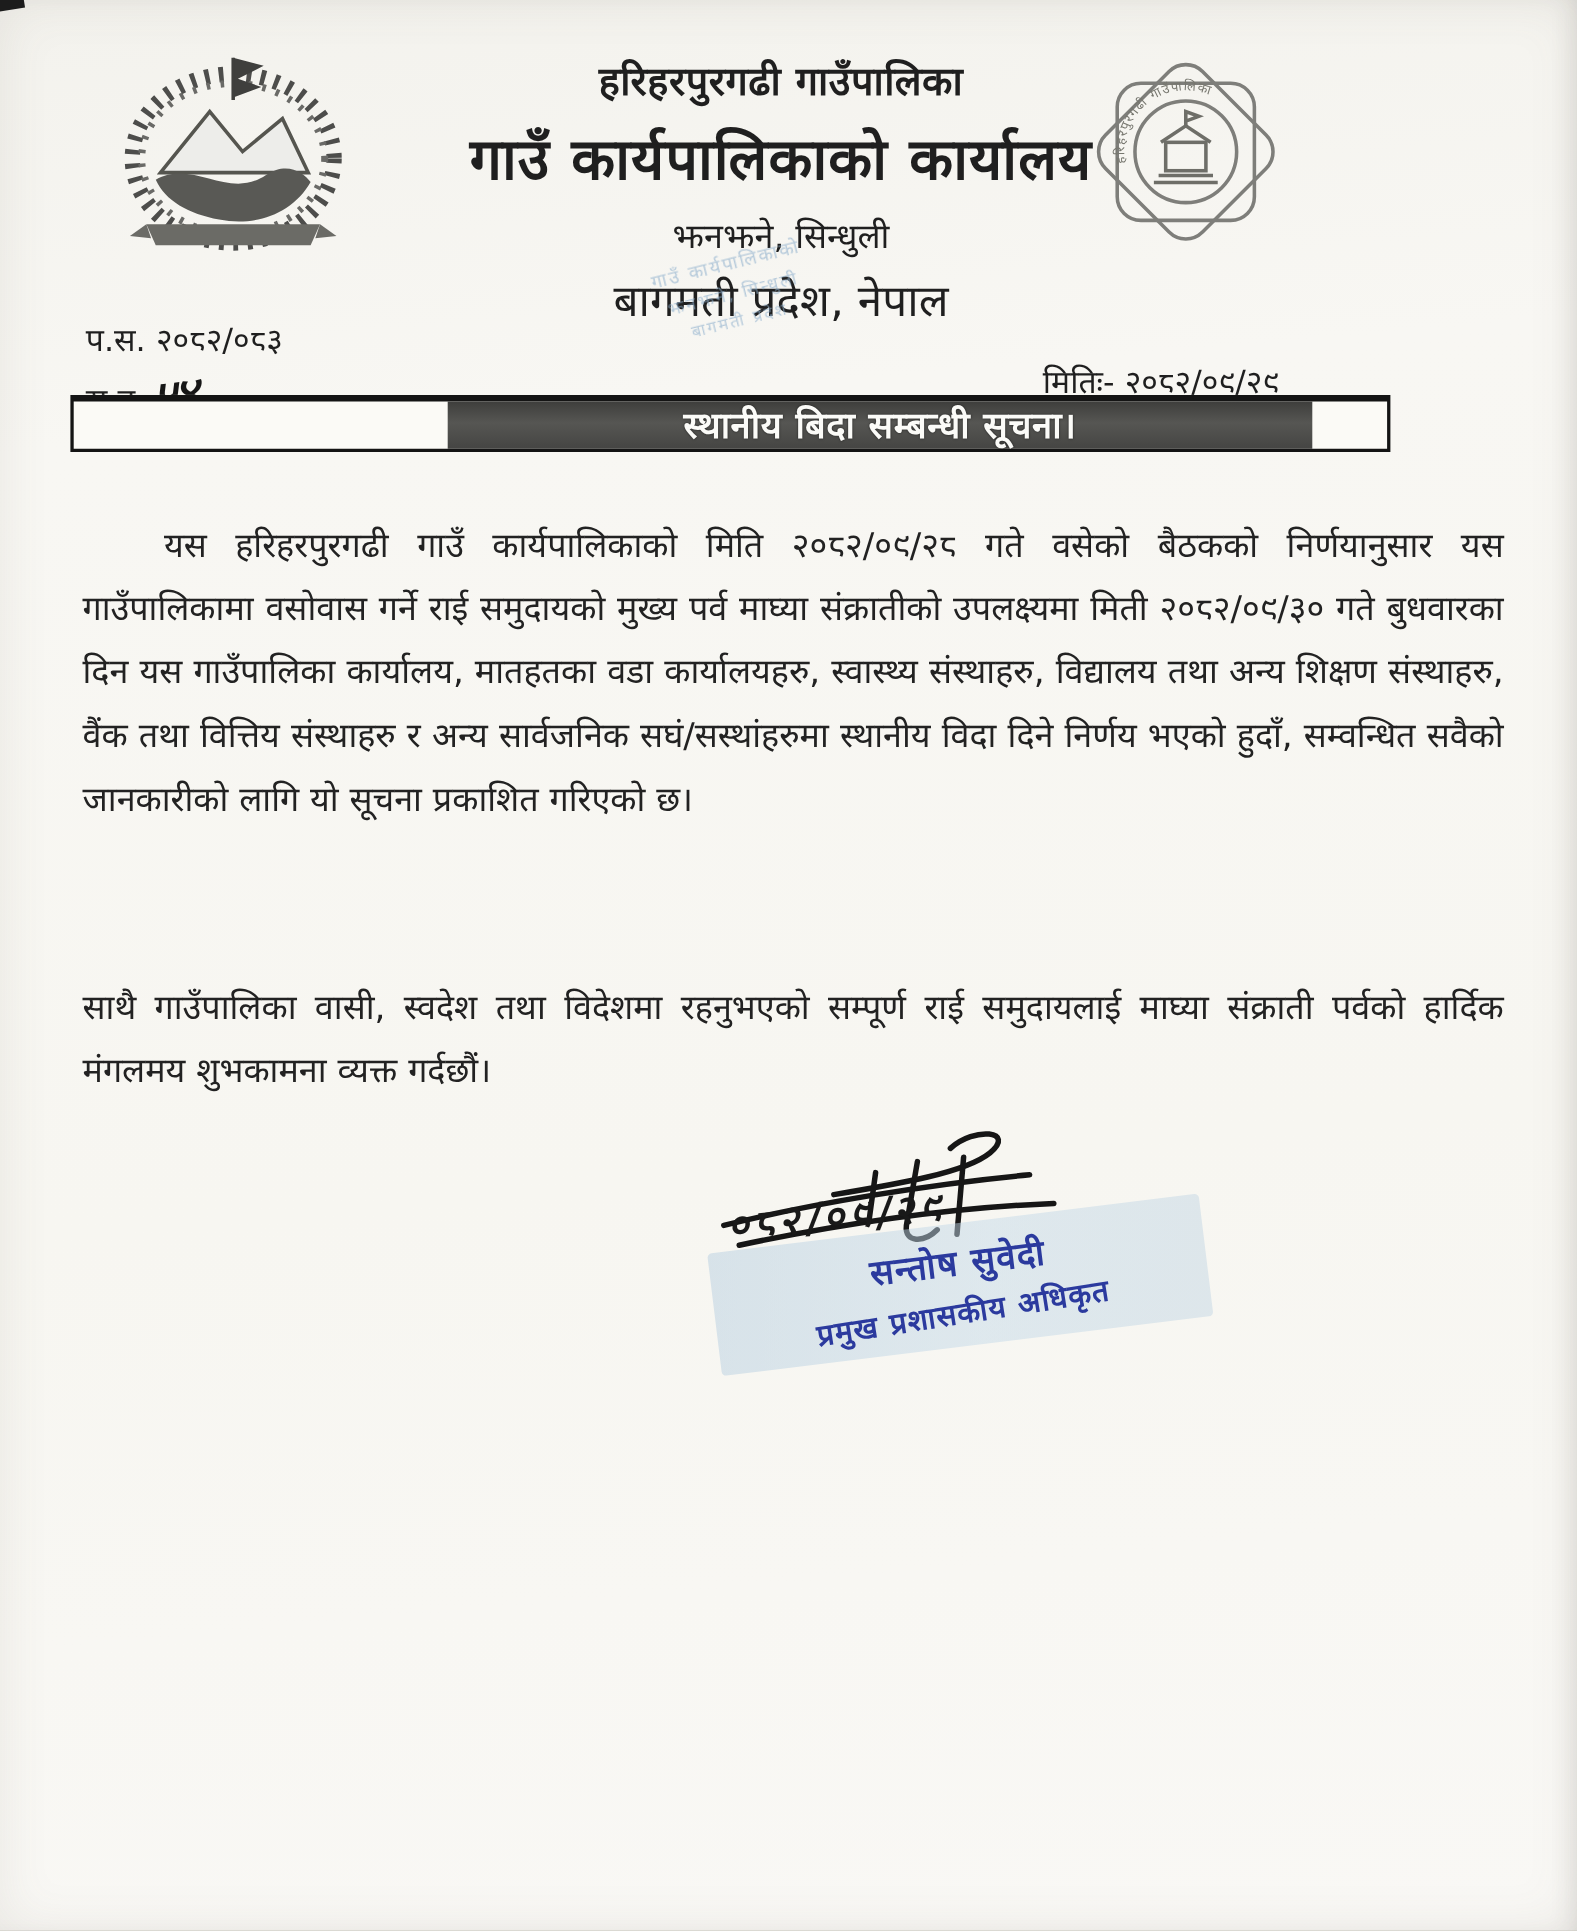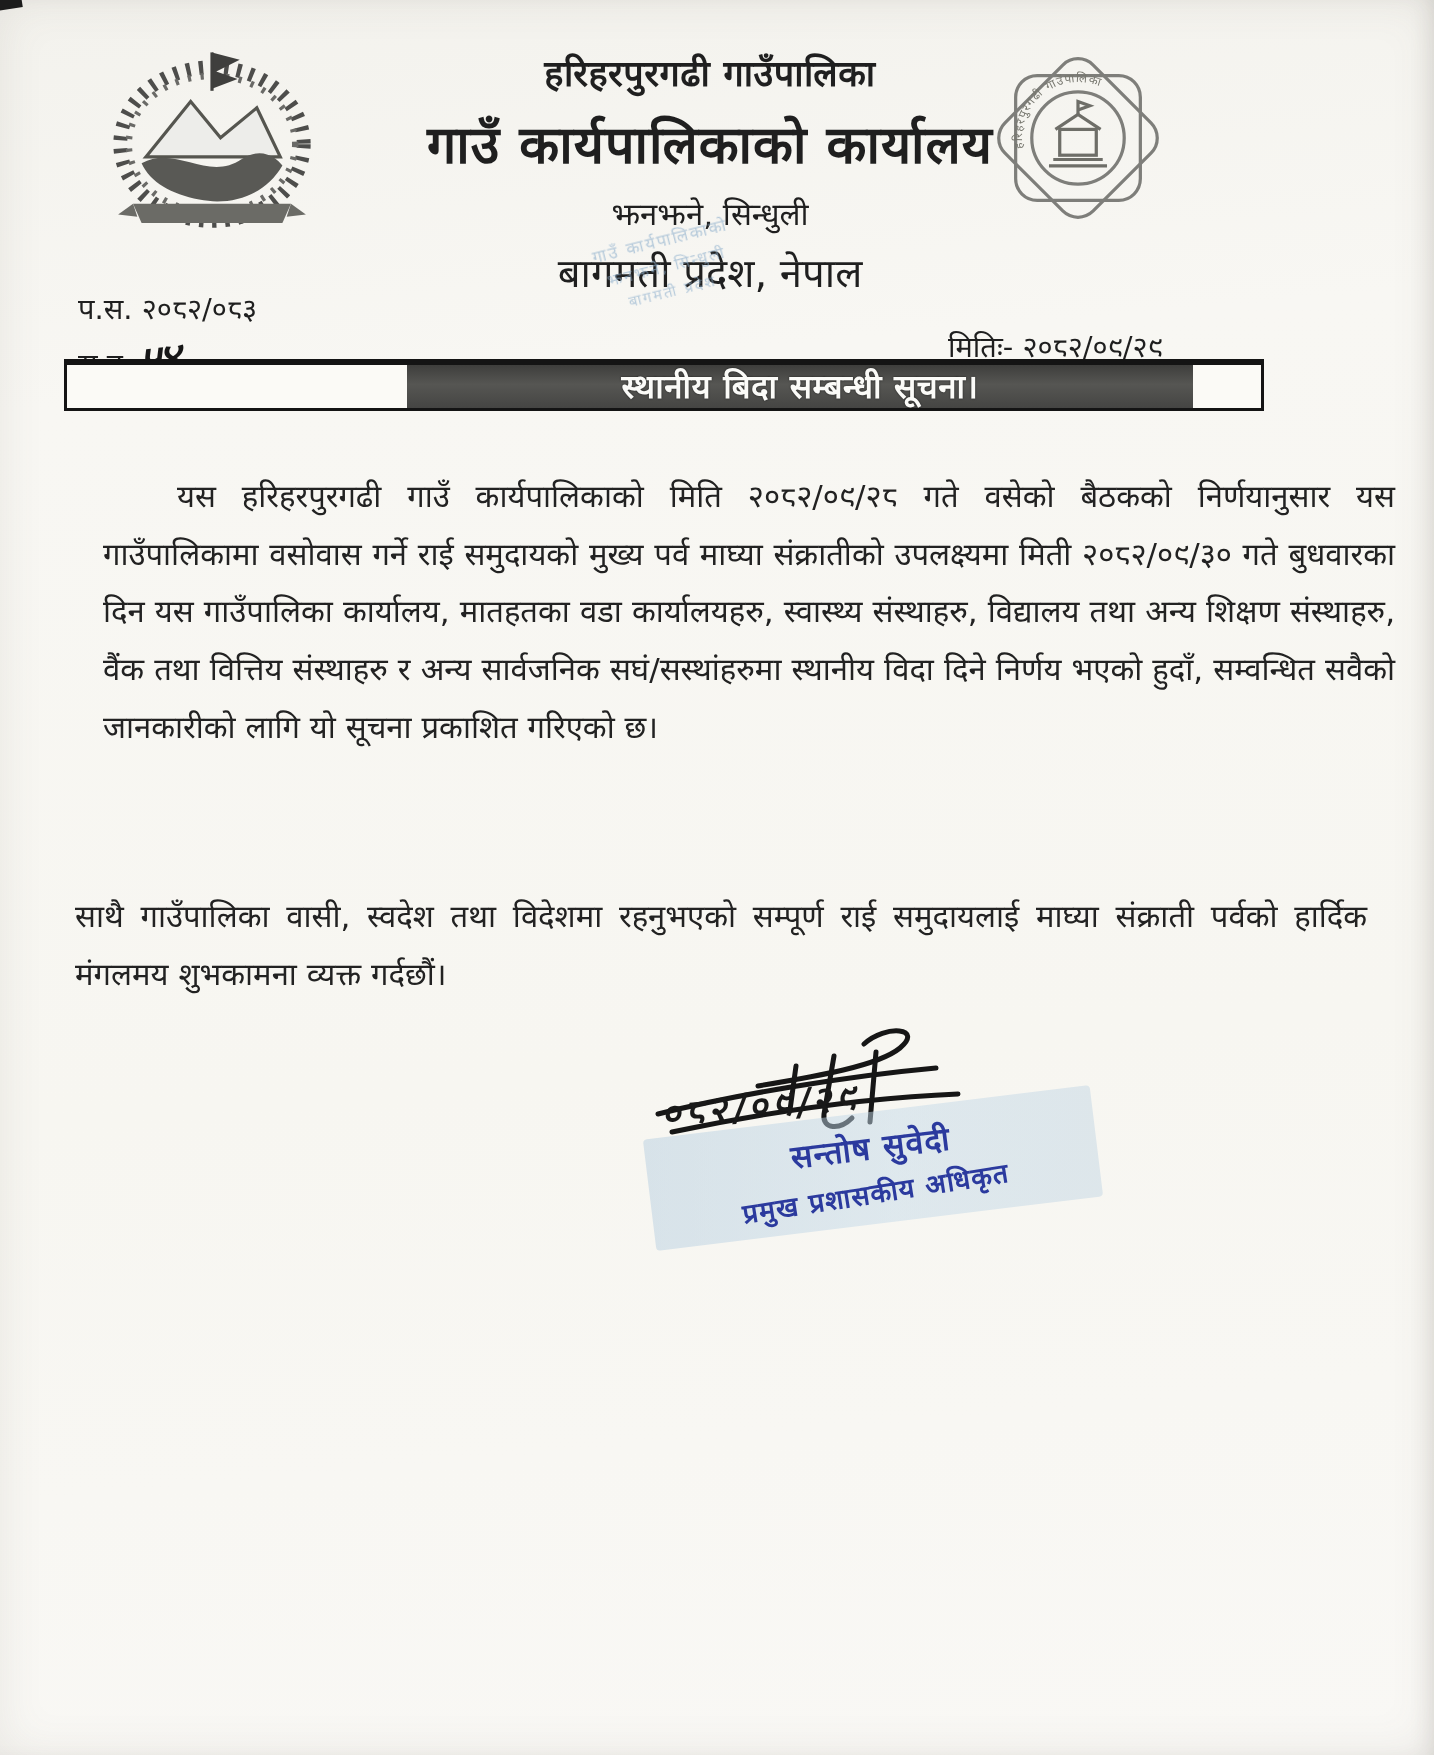--- a/index.html
+++ b/index.html
@@ -59,21 +59,21 @@
     display:flex;align-items:flex-end;justify-content:center;
   }
   .subject-text{color:#fbfbf8;font-size:33px;font-weight:700;letter-spacing:.5px;text-shadow:0 0 2px rgba(0,0,0,.7);}
 
   
   .para{
     position:absolute;left:75px;width:1292px;margin:0;
     font-size:31px;line-height:1.86;text-align:justify;
     color:#222;
   }
-  .para1{top:468px;text-indent:74px;margin-left:28px;}
+  .para1{top:468px;text-indent:74px;}
   .para2{top:888px;}
 
   
   .sig-svg{position:absolute;left:628px;top:1022px;width:340px;height:125px;}
   .hand-date{
     position:absolute;left:664px;top:1078px;
     font-size:37px;font-weight:600;color:#191919;
     transform:rotate(-5deg) skewX(-10deg);letter-spacing:4px;white-space:nowrap;
   }
   .stamp{

